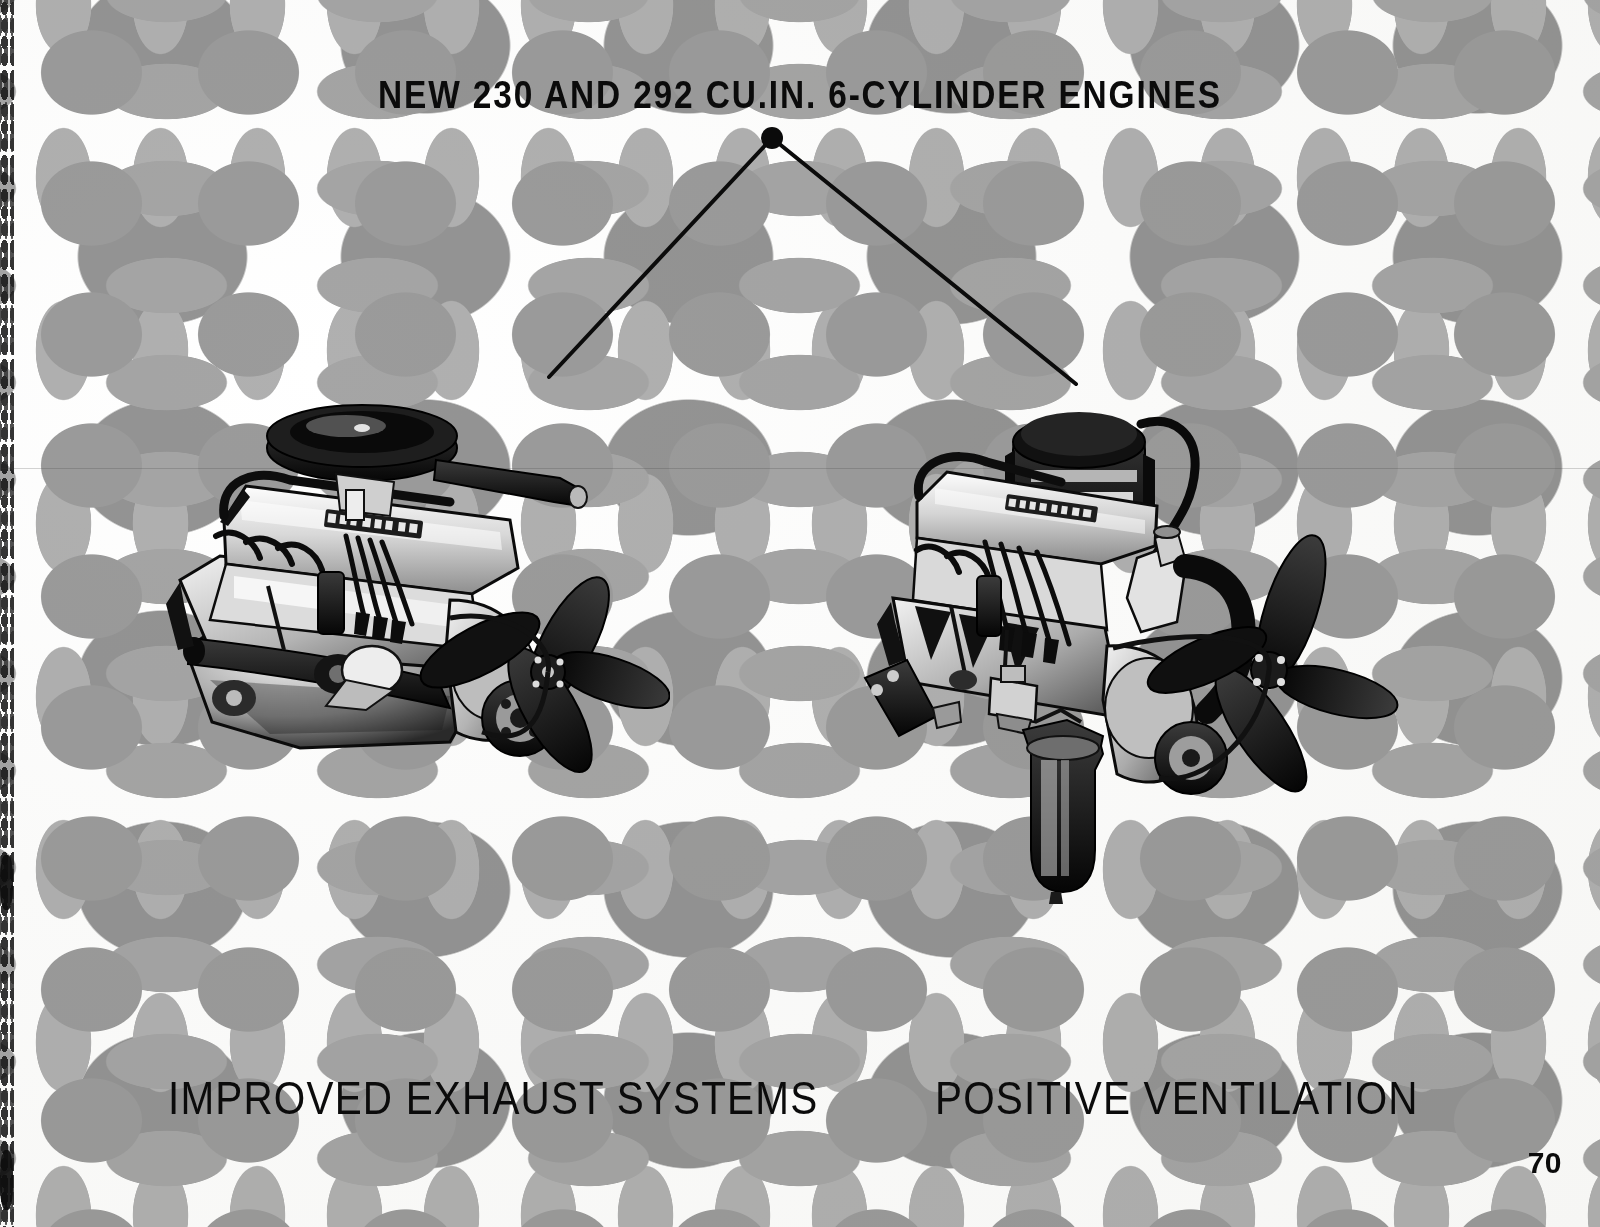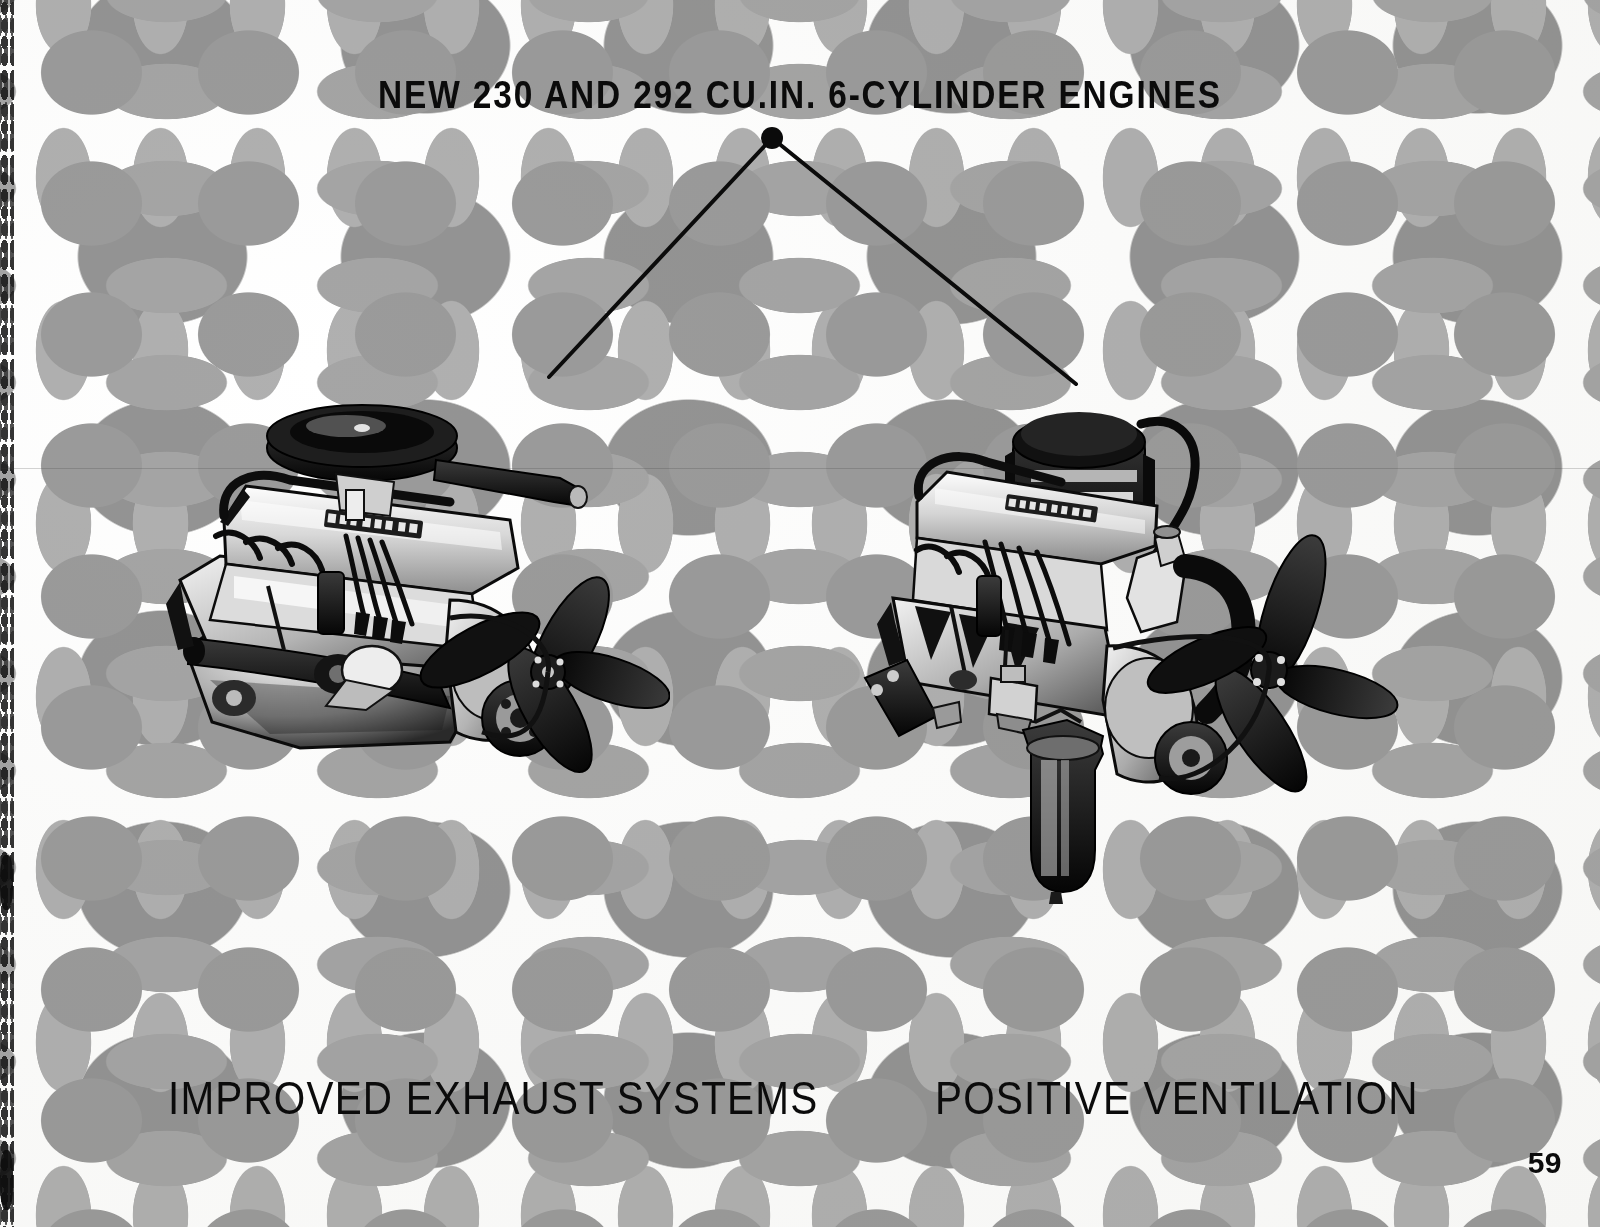--- a/index.html
+++ b/index.html
@@ -404,15 +404,15 @@
 
       <path d="M96 276 L110 344" stroke="#111" stroke-width="4" fill="none"></path>
       <ellipse cx="108" cy="350" rx="14" ry="10" fill="#2c2c2c"></ellipse>
       <path d="M36 272 L22 294 L34 336 L50 330 L40 292 Z" fill="#111"></path>
     </svg>
   </div>
 
   <div class="caption left">IMPROVED EXHAUST SYSTEMS</div>
   <div class="caption right">POSITIVE VENTILATION</div>
 
-  <div class="folio">59</div>
+  <div class="folio">70</div>
 
 </div>
 
 </body></html>

